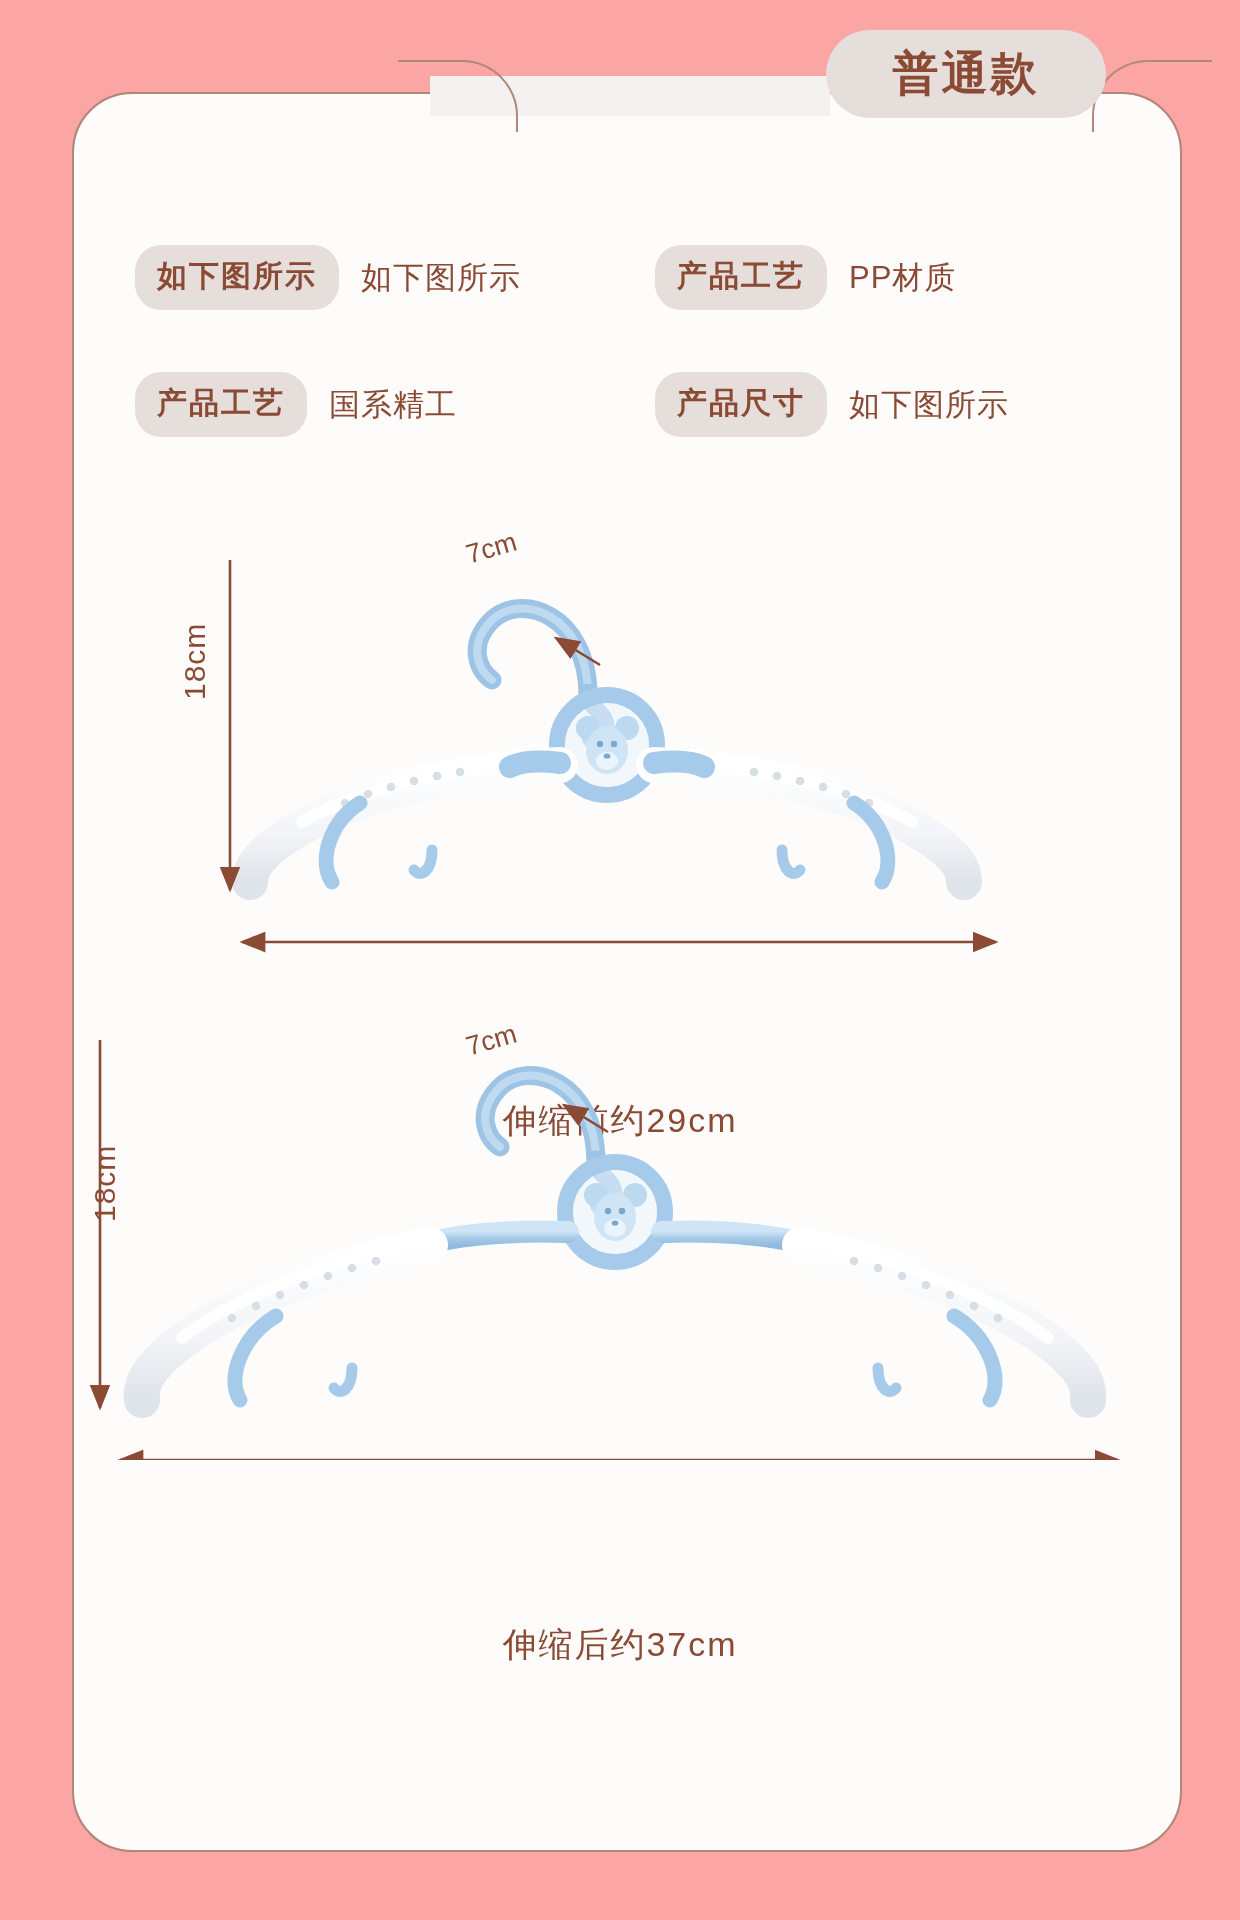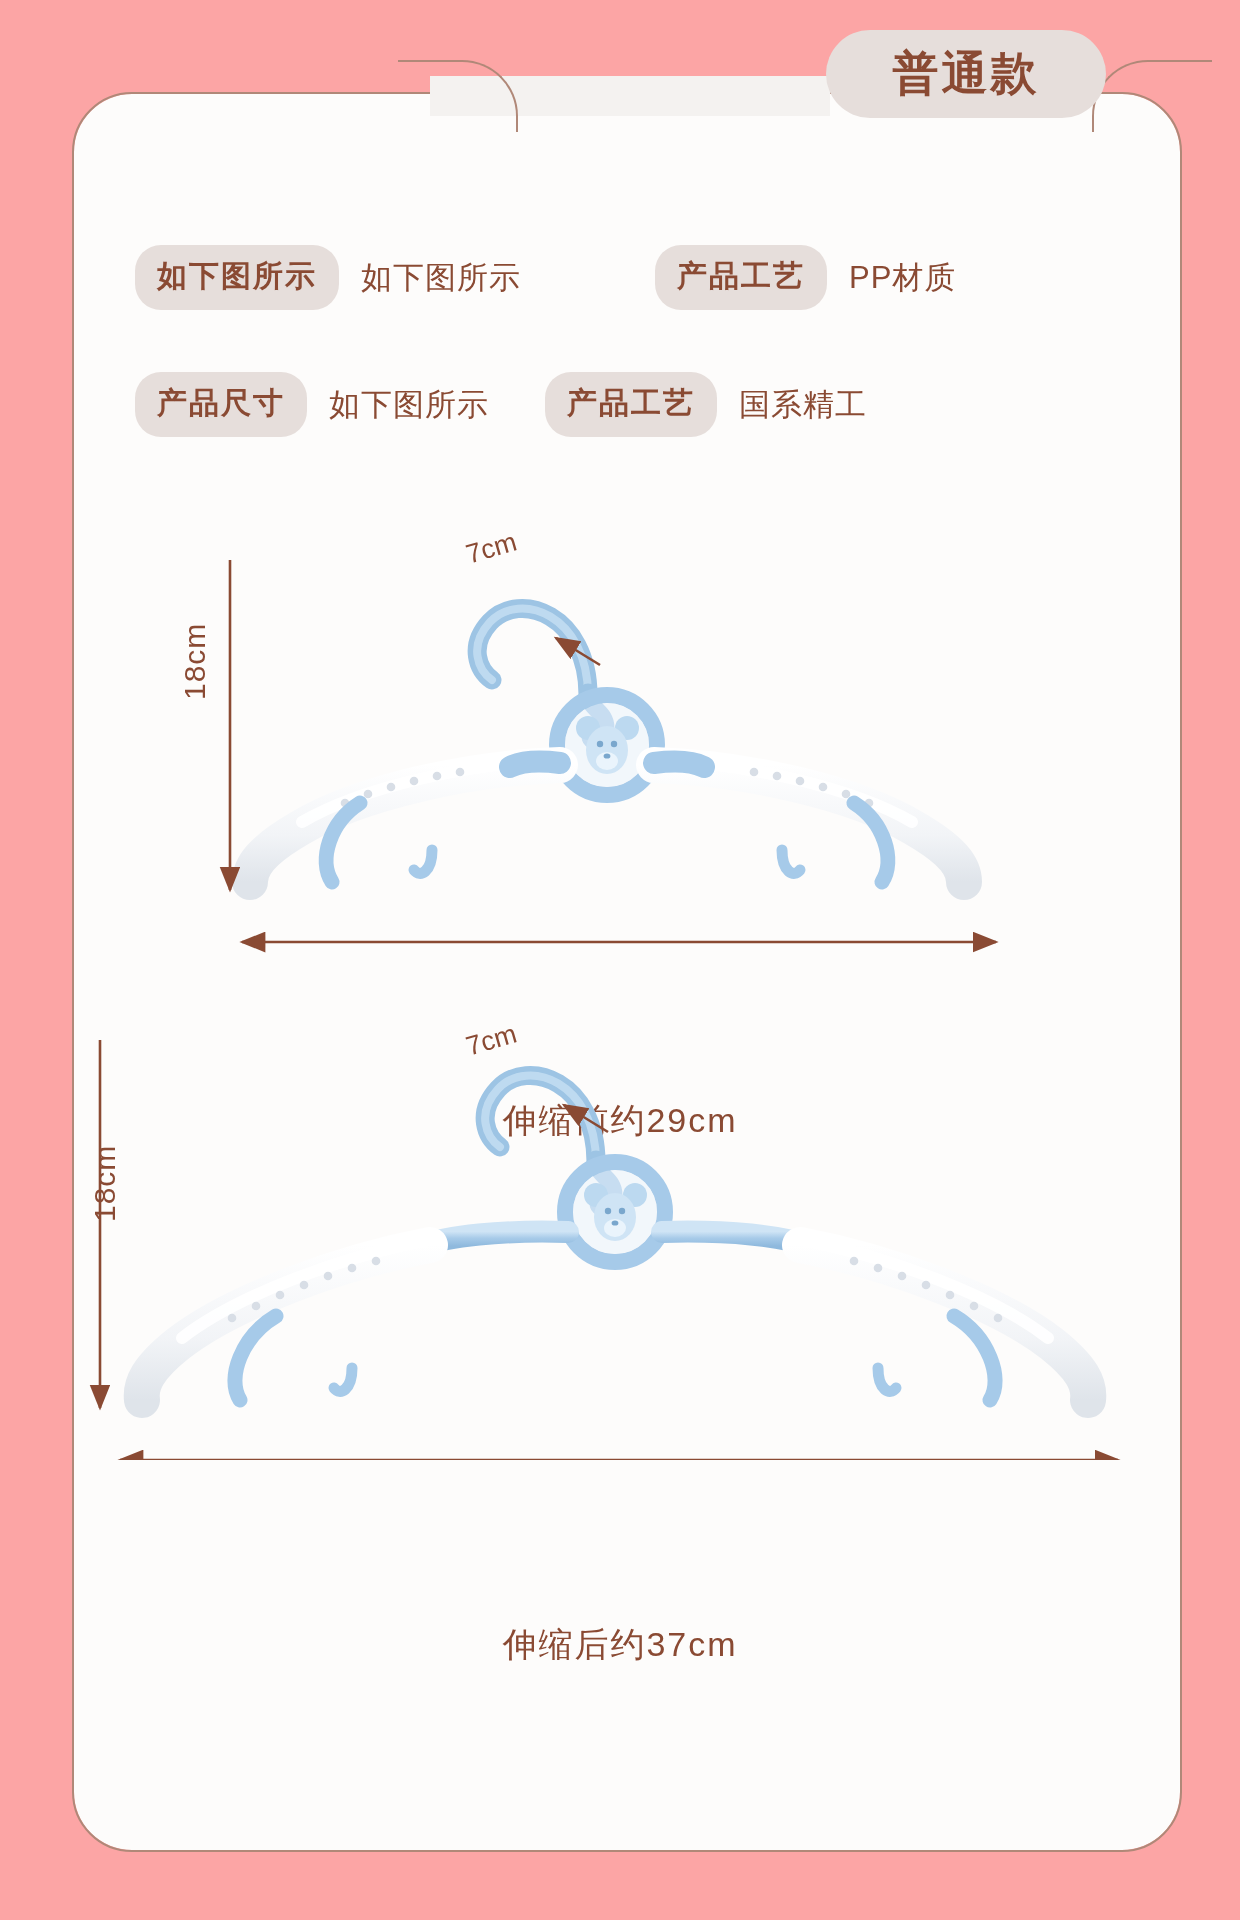--- a/index.html
+++ b/index.html
@@ -194,27 +194,27 @@
       <div class="info-cell left">
         <span class="tag">如下图所示</span>
         <span class="tag-value">如下图所示</span>
       </div>
       <div class="info-cell right">
         <span class="tag">产品工艺</span>
         <span class="tag-value">PP材质</span>
       </div>
     </div>
     <div class="info-row">
+      <div class="info-cell left">
+        <span class="tag">产品工艺</span>
+        <span class="tag-value">国系精工</span>
+      </div>
       <div class="info-cell right">
         <span class="tag">产品尺寸</span>
         <span class="tag-value">如下图所示</span>
-      </div>
-      <div class="info-cell left">
-        <span class="tag">产品工艺</span>
-        <span class="tag-value">国系精工</span>
       </div>
     </div>
   </div>
 
   <div class="hanger-block" id="block1">
     <svg class="svg-stage" width="1240" height="400" viewBox="0 0 1240 400">
       <defs>
         <linearGradient id="blueGrad1" x1="0" y1="0" x2="0" y2="1">
           <stop offset="0%" stop-color="#cfe4f5"></stop>
           <stop offset="45%" stop-color="#a8cbe9"></stop>

